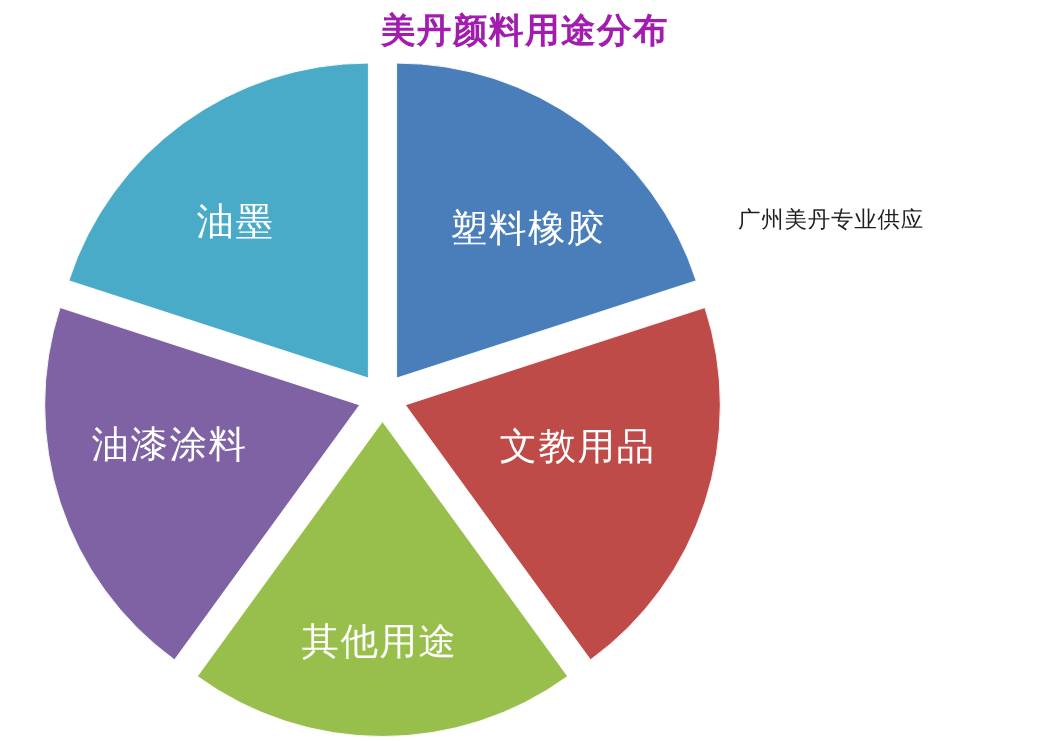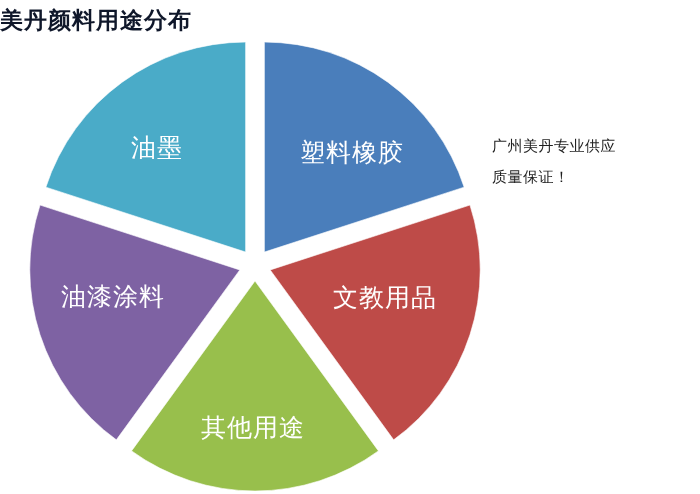--- a/index.html
+++ b/index.html
@@ -21,24 +21,25 @@
     top: 0;
     width: 700px;
     height: 494px;
   }
 
   .chart-title {
     position: absolute;
     left: 0;
     top: 6px;
     width: 700px;
+    text-align: center;
     font-family: "Liberation Serif", "DejaVu Serif", serif;
     font-size: 23px;
     font-weight: 700;
-    color: #0f172a;
+    color: #a21caf;
     letter-spacing: 1px;
     line-height: 30px;
     white-space: nowrap;
   }
 
   .pie-svg {
     position: absolute;
     left: 0;
     top: 0;
     width: 700px;
@@ -58,21 +59,21 @@
     text-anchor: middle;
     dominant-baseline: middle;
     letter-spacing: 1px;
   }
 
   .side-note {
     position: absolute;
     left: 492px;
     top: 131px;
     width: 200px;
-    font-family: Liberation Serif, serif;
+    font-family: Liberation Sans, sans-serif;
     font-size: 15px;
     font-weight: 400;
     color: #1f1f1f;
     line-height: 31px;
     letter-spacing: 0.5px;
   }
   .side-note div {
     white-space: nowrap;
   }
 </style>
@@ -95,16 +96,15 @@
         <text x="352" y="155" class="slice-label">塑料橡胶</text>
         <text x="385" y="300" class="slice-label">文教用品</text>
         <text x="253" y="430" class="slice-label">其他用途</text>
         <text x="113" y="299" class="slice-label">油漆涂料</text>
         <text x="157" y="150" class="slice-label">油墨</text>
       </g>
   </svg>
 
   <div class="side-note">
     <div>广州美丹专业供应</div>
-    <div>质量保证！</div>
   </div>
 
 </div>
 
 </body></html>

